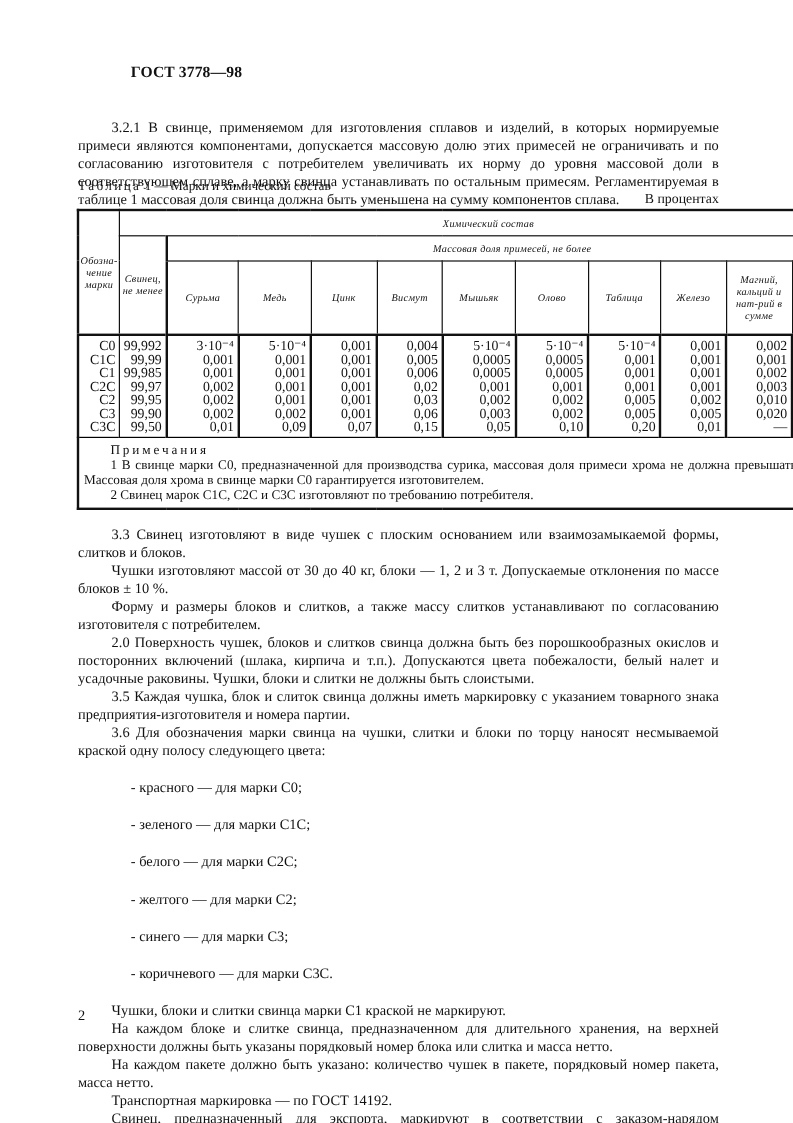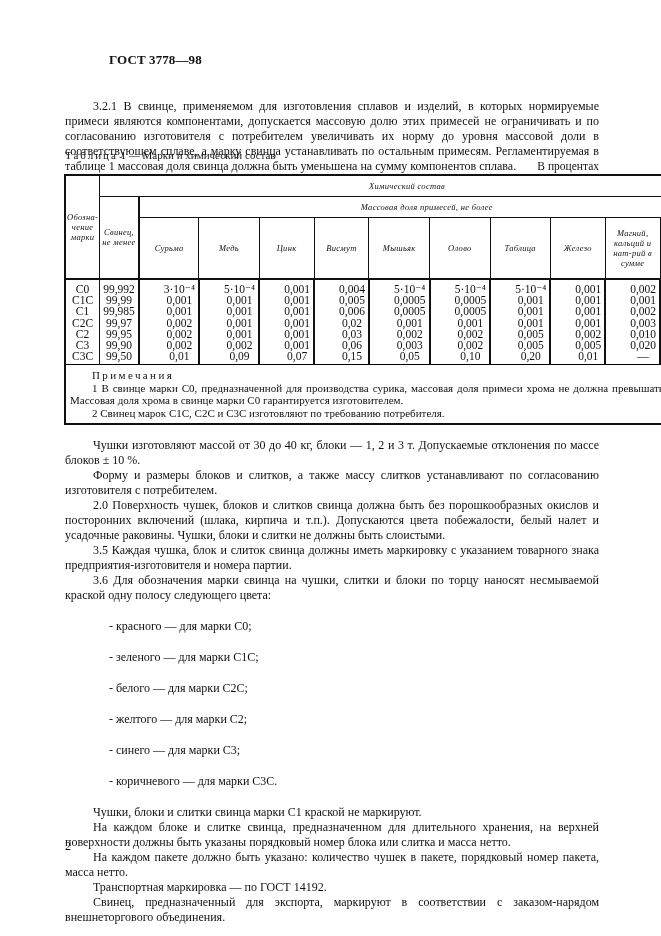--- a/index.html
+++ b/index.html
@@ -33,21 +33,21 @@
       border: 2px solid #111;
     }
     table.comp th {
       font-weight: normal; border: 1px solid #111; text-align: center;
       vertical-align: middle; padding: 1px 1px; line-height: 10px; font-style: italic;
     }
     table.comp th.thick-l { border-left: 2px solid #111; }
     table.comp td {
       border-left: 1px solid #111; border-right: 1px solid #111;
       font-size: 11.5px; letter-spacing: 0; padding: 0 3px; vertical-align: top;
-      line-height: 11.2px; text-align: center; white-space: pre-line;
+      line-height: 11.2px; text-align: right; white-space: pre-line;
     }
     table.comp td.thick-l { border-left: 2px solid #111; padding-left: 24px; }
     table.comp tr.data-row td { padding-top: 4px; padding-bottom: 2px; border-top: 2px solid #111; }
     table.comp td.notes {
       border-top: 1px solid #000000; font-size: 11px; line-height: 12.5px;
       padding: 4px 0 4px 4px; white-space: normal; text-align: justify;
     }
     .notes .notes-title { letter-spacing: 2.4px; padding-left: 22px; display: block; }
     .notes .note { display: block; text-indent: 22px; }
     #main { top: 438px; }
@@ -195,20 +195,21 @@
       <td colspan="12" class="notes">
         <span class="notes-title">Примечания</span>
         <span class="note">1  В свинце марки С0, предназначенной для производства сурика, массовая доля примеси хрома не должна превышать 0,0001  %. Массовая доля хрома в свинце марки С0 гарантируется изготовителем.</span>
         <span class="note">2  Свинец марок С1С, С2С и С3С изготовляют по требованию потребителя.</span>
       </td>
     </tr>
   </tbody>
 </table>
 
 <div class="body-text" id="main">
+  <p class="para">3.3  Свинец изготовляют в виде чушек с плоским основанием или взаимозамыкаемой формы, слитков и блоков.</p>
   <p class="para">Чушки изготовляют массой от 30 до 40  кг, блоки — 1, 2 и 3  т. Допускаемые отклонения по массе блоков ± 10  %.</p>
   <p class="para">Форму и размеры блоков и слитков, а также массу слитков устанавливают по согласованию изготовителя с потребителем.</p>
   <p class="para">2.0  Поверхность чушек, блоков и слитков свинца должна быть без порошкообразных окислов и посторонних включений (шлака, кирпича и т.п.). Допускаются цвета побежалости, белый налет и усадочные раковины. Чушки, блоки и слитки не должны быть слоистыми.</p>
   <p class="para">3.5  Каждая чушка, блок и слиток свинца должны иметь маркировку с указанием товарного знака предприятия-изготовителя и номера партии.</p>
   <p class="para">3.6  Для обозначения марки свинца на чушки, слитки и блоки по торцу наносят несмываемой краской одну полосу следующего цвета:</p>
   <p class="list-item">-  красного — для марки С0;</p>
   <p class="list-item">-  зеленого — для марки С1С;</p>
   <p class="list-item">-  белого — для марки С2С;</p>
   <p class="list-item">-  желтого — для марки С2;</p>
   <p class="list-item">-  синего — для марки С3;</p>

